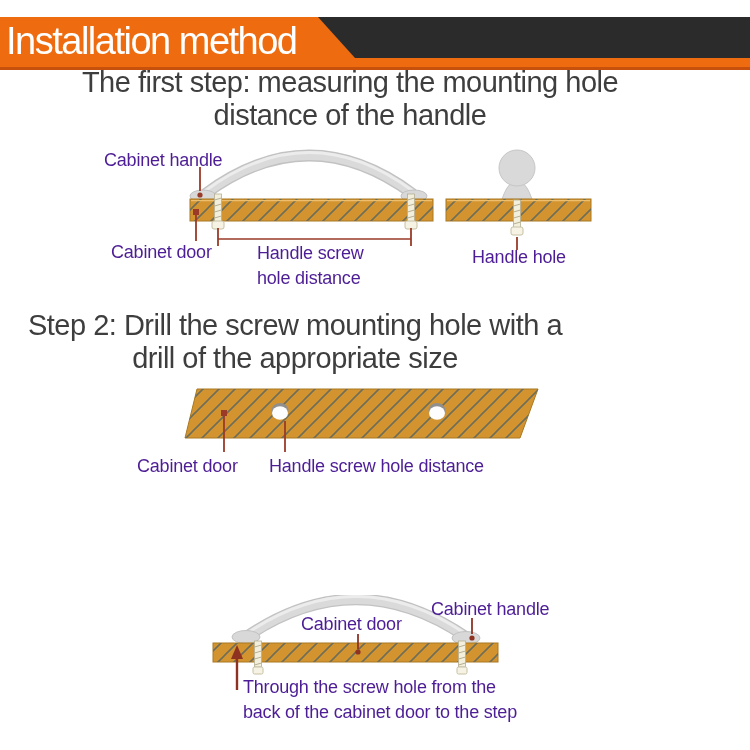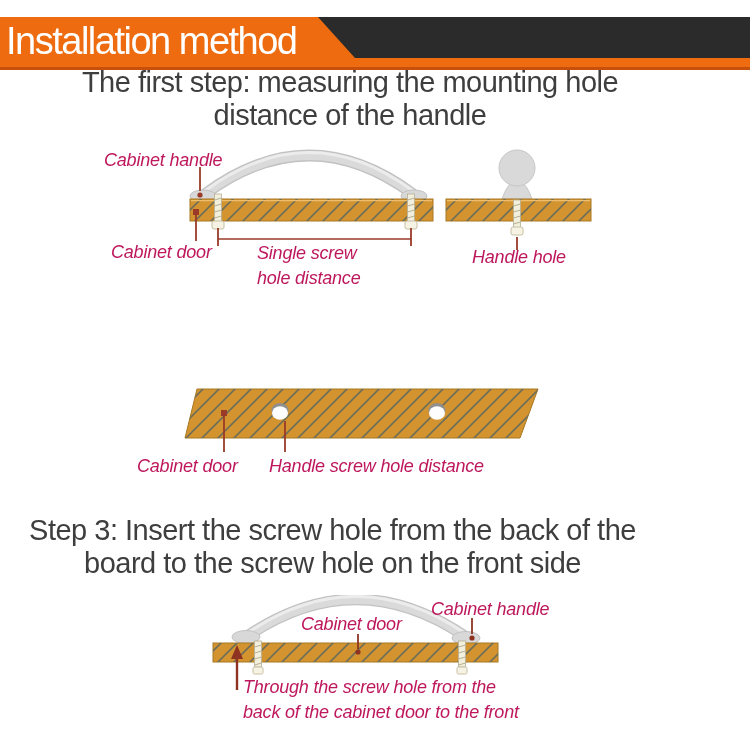--- a/index.html
+++ b/index.html
@@ -26,22 +26,22 @@
   .h1{top:66px;left:35px;width:630px;}
   .h2{top:309px;left:0px;width:590px;}
   .h3{top:514px;left:15px;width:635px;}
   
   .dsvg{position:absolute;left:0;width:750px;}
   .svg1{top:140px;height:140px;}
   .svg2{top:385px;height:75px;}
   .svg3{top:595px;height:100px;}
   
   .dlabel{
-    position:absolute;color:#be185d;font-size:18px;line-height:25px;
-    white-space:pre-line;letter-spacing:-0.2px;font-style:italic;
+    position:absolute;color:#4c1d95;font-size:18px;line-height:25px;
+    white-space:pre-line;letter-spacing:-0.2px;
   }
   .lb-cab-handle-1{top:148px;left:104px;}
   .lb-cab-door-1{top:240px;left:111px;}
   .lb-dist-1{top:241px;left:257px;}
   .lb-single{top:245px;left:472px;}
   .lb-cab-door-2{top:454px;left:137px;}
   .lb-dist-2{top:454px;left:269px;}
   .lb-cab-door-3{top:612px;left:301px;}
   .lb-cab-handle-3{top:597px;left:431px;}
   .lb-through-3{top:675px;left:243px;}
@@ -110,24 +110,26 @@
       <line x1="196" y1="215" x2="196" y2="241"></line>
       <line x1="218" y1="228" x2="218" y2="246"></line>
       <line x1="411" y1="228" x2="411" y2="246"></line>
       <line x1="218" y1="239" x2="411" y2="239" stroke-width="1.6"></line>
       <line x1="517" y1="237" x2="517" y2="250"></line>
     </g>
   </svg>
 
   <div class="dlabel lb-cab-handle-1">Cabinet handle</div>
   <div class="dlabel lb-cab-door-1">Cabinet door</div>
-  <div class="dlabel lb-dist-1">Single screw
+  <div class="dlabel lb-dist-1">Handle screw
 hole distance</div>
   <div class="dlabel lb-single">Handle hole</div>
 
+  <div class="step-heading h2">Step 2: Drill the screw mounting hole with a
+drill of the appropriate size</div>
 
   <svg class="dsvg svg2" viewBox="0 385 750 75">
     <defs>
       <pattern id="hatch2" patternUnits="userSpaceOnUse" width="16" height="16">
         <path d="M0,16 L16,0 M-4,4 L4,-4 M12,20 L20,12" stroke="#6E6E58" stroke-width="1.6" fill="none"></path>
       </pattern>
     </defs>
     <g>
       <polygon points="197,389 538,389 520,438 185,438" fill="#D39430" stroke="#A87820"></polygon>
       <polygon points="197,389 538,389 520,438 185,438" fill="url(#hatch2)" stroke="none"></polygon>
@@ -144,22 +146,20 @@
     <g stroke="#9A3A28" stroke-width="1.8" fill="#9A3A28">
       <rect x="221" y="410" width="6" height="6" stroke="none"></rect>
       <line x1="224" y1="416" x2="224" y2="452"></line>
       <line x1="285" y1="421" x2="285" y2="452"></line>
     </g>
   </svg>
 
   <div class="dlabel lb-cab-door-2">Cabinet door</div>
   <div class="dlabel lb-dist-2">Handle screw hole distance</div>
 
-  <div class="step-heading h3">Step 3: Insert the screw hole from the back of the
-board to the screw hole on the front side</div>
 
   <svg class="dsvg svg3" viewBox="0 595 750 100">
     <defs>
       <pattern id="hatch3" patternUnits="userSpaceOnUse" width="16" height="16">
         <path d="M0,16 L16,0 M-4,4 L4,-4 M12,20 L20,12" stroke="#6E6E58" stroke-width="1.6" fill="none"></path>
       </pattern>
     </defs>
 
     <path d="M246,637 Q356,562 466,637" fill="none" stroke="#C2C2C2" stroke-width="11.5"></path>
     <path d="M246,637 Q356,562 466,637" fill="none" stroke="#DADADA" stroke-width="9"></path>
@@ -189,15 +189,15 @@
       <line x1="472" y1="618" x2="472" y2="634"></line>
       <circle cx="472" cy="638" r="2.6" stroke="none"></circle>
       <line x1="237" y1="690" x2="237" y2="657" stroke-width="2.4"></line>
       <polygon points="231,659 243,659 237,645" stroke="none"></polygon>
     </g>
   </svg>
 
   <div class="dlabel lb-cab-door-3">Cabinet door</div>
   <div class="dlabel lb-cab-handle-3">Cabinet handle</div>
   <div class="dlabel lb-through-3">Through the screw hole from the
-back of the cabinet door to the front</div>
+back of the cabinet door to the step</div>
 
 </div>
 
 </body></html>

